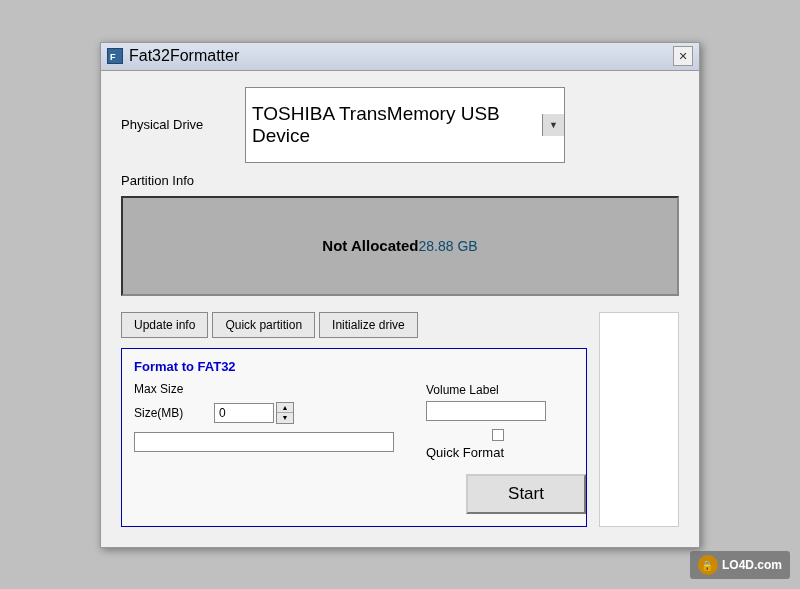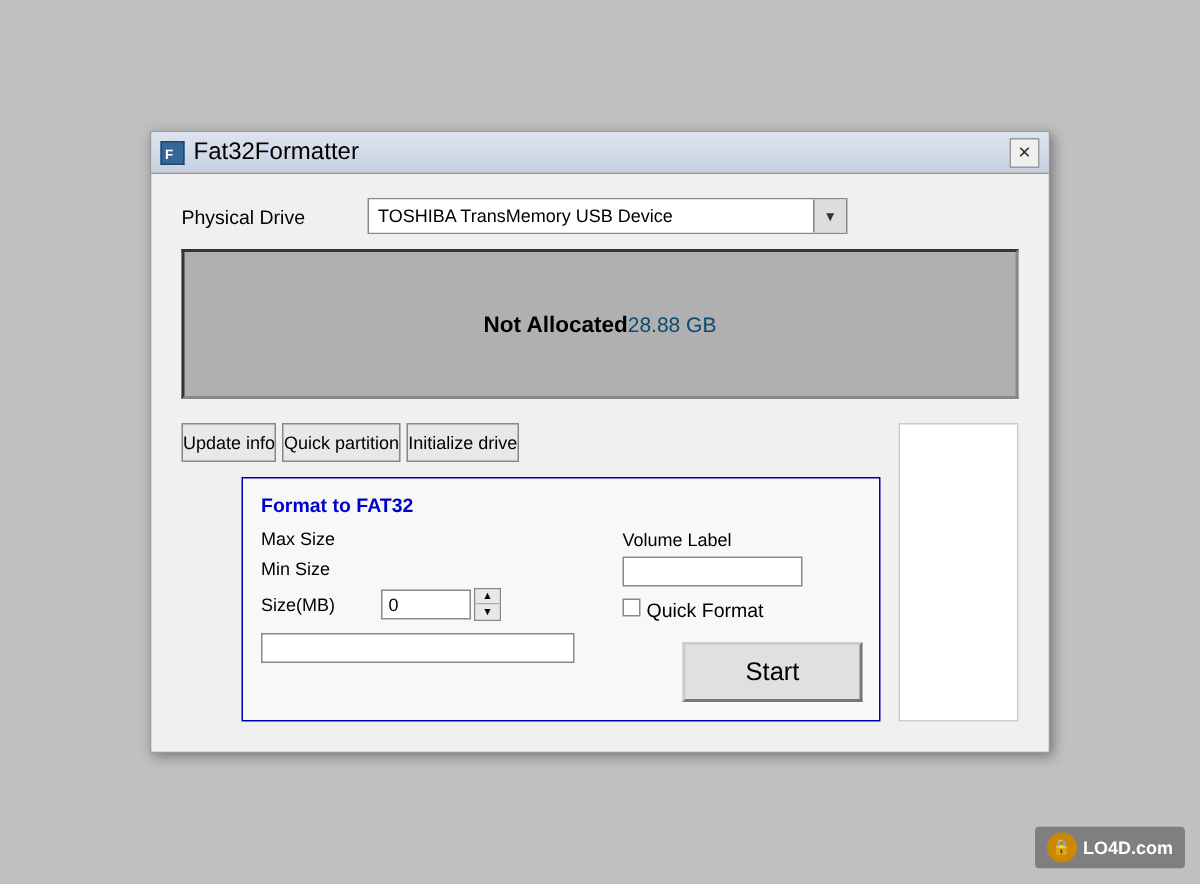--- a/index.html
+++ b/index.html
@@ -80,22 +80,22 @@
     }
     .dropdown-wrapper {
       display: flex;
       align-items: center;
       border: 1px solid #888;
       background: white;
       width: 320px;
     }
     .dropdown-text {
       flex: 1;
-      padding: 4px 6px;
-      font-size: 12px;
+      padding: 15px 6px;
+      font-size: 19px;
       border: none;
       outline: none;
       background: white;
     }
     .dropdown-arrow {
       width: 22px;
       height: 22px;
       background: #ddd;
       border-left: 1px solid #888;
       display: flex;
@@ -128,32 +128,31 @@
     .partition-size {
       font-size: 14px;
       color: #0c4a6e;
     }
     .buttons-row {
       display: flex;
       gap: 4px;
       margin-bottom: 10px;
     }
     .btn {
-      padding: 4px 0;
+      padding: 4px 12px;
       font-size: 12px;
       background: #e8e8e8;
       border: 1px solid #888;
       cursor: pointer;
       height: 26px;
     }
     .format-section {
       border: 1px solid #0000aa;
-      padding: 10px 11px 12px 12px;
+      padding: 10px 0 12px 12px;
       background: #f8f8f8;
-      margin-left: 40px;
     }
     .format-title {
       font-weight: bold;
       color: #0000cc;
       font-size: 13px;
       margin-bottom: 8px;
     }
     .format-inner {
       display: flex;
       gap: 32px;
@@ -223,23 +222,24 @@
     }
     .volume-label-input {
       width: 120px;
       height: 20px;
       border: 1px solid #888;
       background: white;
       margin-bottom: 8px;
     }
     .quick-format-row {
       display: flex;
-      align-items: flex-start;
+      align-items: flex-end;
       gap: 4px;
       margin-bottom: 10px;
+      flex-direction: column;
     }
     .checkbox {
       width: 12px;
       height: 12px;
       border: 1px solid #888;
       background: white;
       cursor: pointer;
     }
     .start-btn {
       width: 120px;
@@ -311,20 +311,23 @@
   <div class="content">
 
     <div class="row">
       <span class="label">Physical Drive</span>
       <div class="dropdown-wrapper">
         <span class="dropdown-text">TOSHIBA TransMemory USB Device</span>
         <div class="dropdown-arrow">▼</div>
       </div>
     </div>
 
+    <div style="margin-bottom:8px;">
+      <span class="partition-label">Partition Info</span>
+    </div>
 
     <div class="partition-box">
       <span class="partition-title">Not Allocated</span>
       <span class="partition-size">28.88 GB</span>
     </div>
 
     <div class="main-layout">
       <div class="main-left">
 
         <div class="buttons-row">
@@ -337,24 +340,20 @@
           <div class="format-title">Format to FAT32</div>
 
           <div class="format-inner">
             <div class="format-left">
 
               <div class="form-row">
                 <span class="form-label">Max Size</span>
                 <span class="form-value"></span>
               </div>
 
-              <div class="form-row">
-                <span class="form-label">Min Size</span>
-                <span class="form-value"></span>
-              </div>
 
               <div class="form-row">
                 <span class="form-label">Size(MB)</span>
                 <div class="size-input-wrapper">
                   <input class="size-input" type="text" value="0" style="">
                   <div class="spinner">
                     <button class="spinner-btn">▲</button>
                     <button class="spinner-btn">▼</button>
                   </div>
                 </div>

